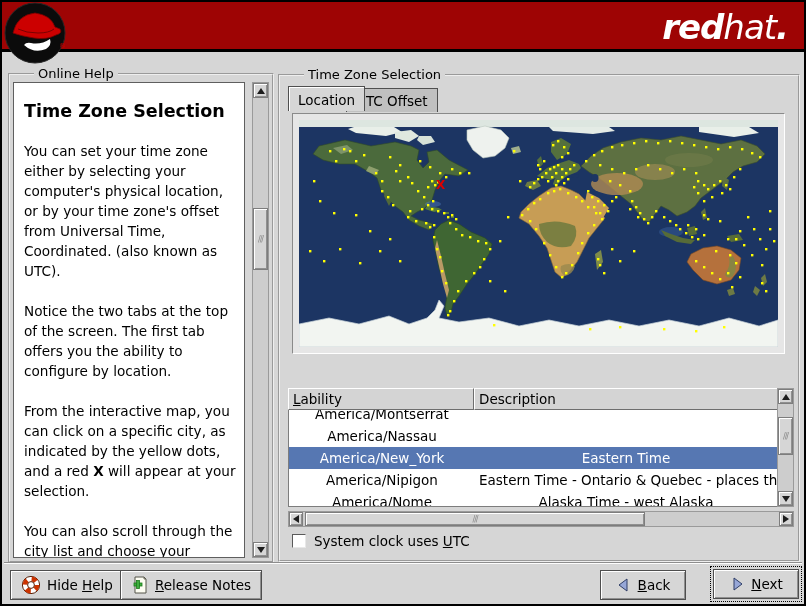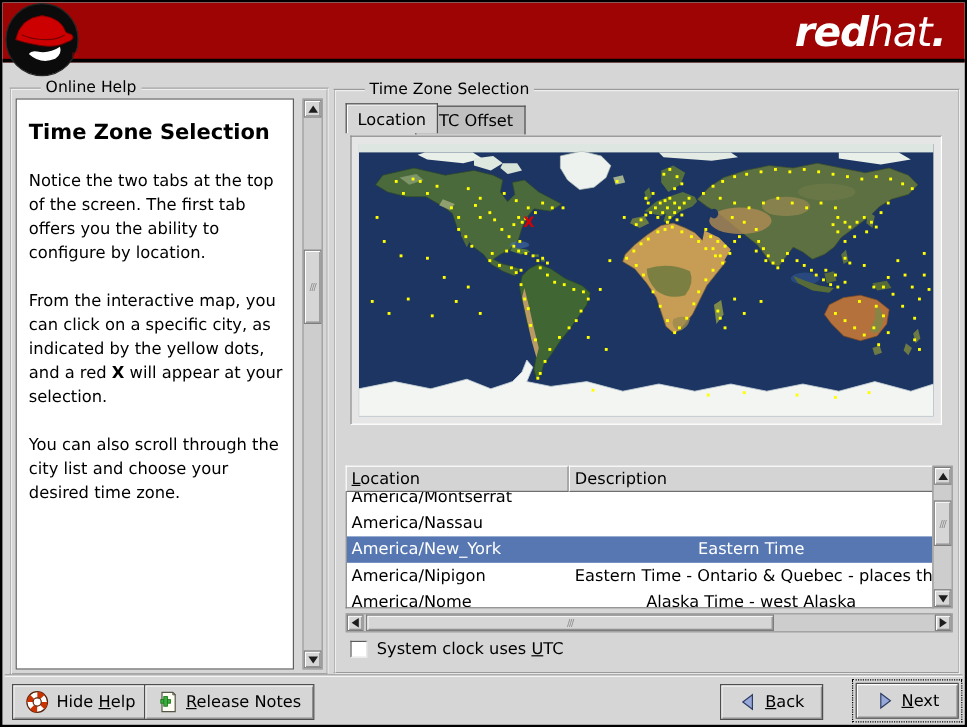--- a/index.html
+++ b/index.html
@@ -53,21 +53,21 @@
   .tz-table{position:absolute;left:8px;top:312px;width:506px;height:140px;}
   .thead{display:flex;width:490px;height:22px;}
   .th{background:#d4d4d4;border:1px solid;border-color:#fff #6e6e6e #6e6e6e #fff;font-size:13.5px;
       padding:2px 4px;line-height:17px;overflow:hidden;white-space:nowrap;}
   .th.c1{width:186px;} .th.c2{flex:1;}
   .tbody{position:absolute;left:0;top:22px;width:490px;height:97px;background:#fff;
          border:1px solid #7d7d7d;border-top:none;overflow:hidden;}
   .tbody-inner{margin-top:-7px;}
   .trow{display:flex;height:22px;line-height:22px;font-size:13.5px;white-space:nowrap;}
   .trow .tcell{overflow:hidden;padding:0 4px;}
-  .trow .loc{width:186px;flex:none;}
+  .trow .loc{width:186px;flex:none;text-align:center;}
   .trow .desc{flex:1;text-align:center;}
   .trow.selected{background:var(--selection,#5677b2);color:#fff;}
   .tz-table .vsb{right:0;top:0;height:119px;}
   .tz-table .hsb{left:0;top:123px;width:506px;}
   
   .utc-row{position:absolute;left:12px;top:457px;display:flex;align-items:center;font-size:13.5px;}
   .cb{width:14px;height:14px;background:#fff;border:1px solid;border-color:#5a5a5a #e8e8e8 #e8e8e8 #5a5a5a;
       margin-right:8px;font-size:11px;line-height:12px;text-align:center;}
   
   .sep{position:absolute;left:2px;right:2px;top:560px;height:2px;border-top:1px solid #8d8d8d;border-bottom:1px solid #fdfdfd;}
@@ -94,20 +94,21 @@
     <path d="M20,43 Q30,52 42,47 Q48,43 46,37 Q37,43 27,41 Q22,40 20,43 Z" fill="#fff"></path>
     <path d="M9,31 Q13,13 31,11 Q47,13 51,25 L56,27 Q59,31 52,33 Q43,38 30,36 Q17,34 9,31 Z" fill="#cc0000" stroke="#7a0000" stroke-width="0.8"></path>
     <path d="M14,27 Q22,31 34,31 Q45,31 50,27" fill="none" stroke="#7a0000" stroke-width="1"></path>
     <text x="55" y="46" font-size="7" fill="#cc0000">®</text>
   </svg>
 
   <div class="frame" id="help-frame">
     <span class="frame-label">Online Help</span>
     <div class="help-view">
       <div class="help-title">Time Zone Selection</div>
+      <p>You can set your time zone either by selecting your computer's physical location, or by your time zone's offset from Universal Time, Coordinated. (also known as UTC).</p>
       <p>Notice the two tabs at the top of the screen. The first tab offers you the ability to configure by location.</p>
       <p><span>From the interactive map, you can click on a specific city, as indicated by the yellow dots, and a red </span><b>X</b><span> will appear at your selection.</span></p>
       <p>You can also scroll through the city list and choose your desired time zone.</p>
     </div>
     <div class="vsb" style="right:3px;top:7px;bottom:3px;">
       <div class="sb-btn up">
           <div class="tri t-up"></div>
         </div>
       <div class="sb-thumb" style="top:125px;height:62px;">///</div>
       <div class="sb-btn down">
@@ -436,21 +437,21 @@
             <rect x="100" y="140" width="2.4" height="2.4" style="fill:var(--dot,#ffff00)"></rect>
             <rect x="90" y="118" width="2.4" height="2.4" style="fill:var(--dot,#ffff00)"></rect>
             <rect x="70" y="110" width="2.4" height="2.4" style="fill:var(--dot,#ffff00)"></rect>
           </g>
         <text id="sel-marker" x="137" y="69" font-size="12" font-weight="bold" style="fill:var(--marker,#dd0000)">X</text>
       </svg>
     </div>
 
     <div class="tz-table">
       <div class="thead">
-        <div class="th c1"><span class="u">L</span><span>ocation</span></div>
+        <div class="th c1"><span class="u">L</span><span>ability</span></div>
         <div class="th c2">Description</div>
       </div>
       <div class="tbody">
         <div class="tbody-inner">
           <div class="trow">
             <span class="tcell loc">America/Montserrat</span>
             <span class="tcell desc"></span>
           </div>
           <div class="trow">
             <span class="tcell loc">America/Nassau</span>

